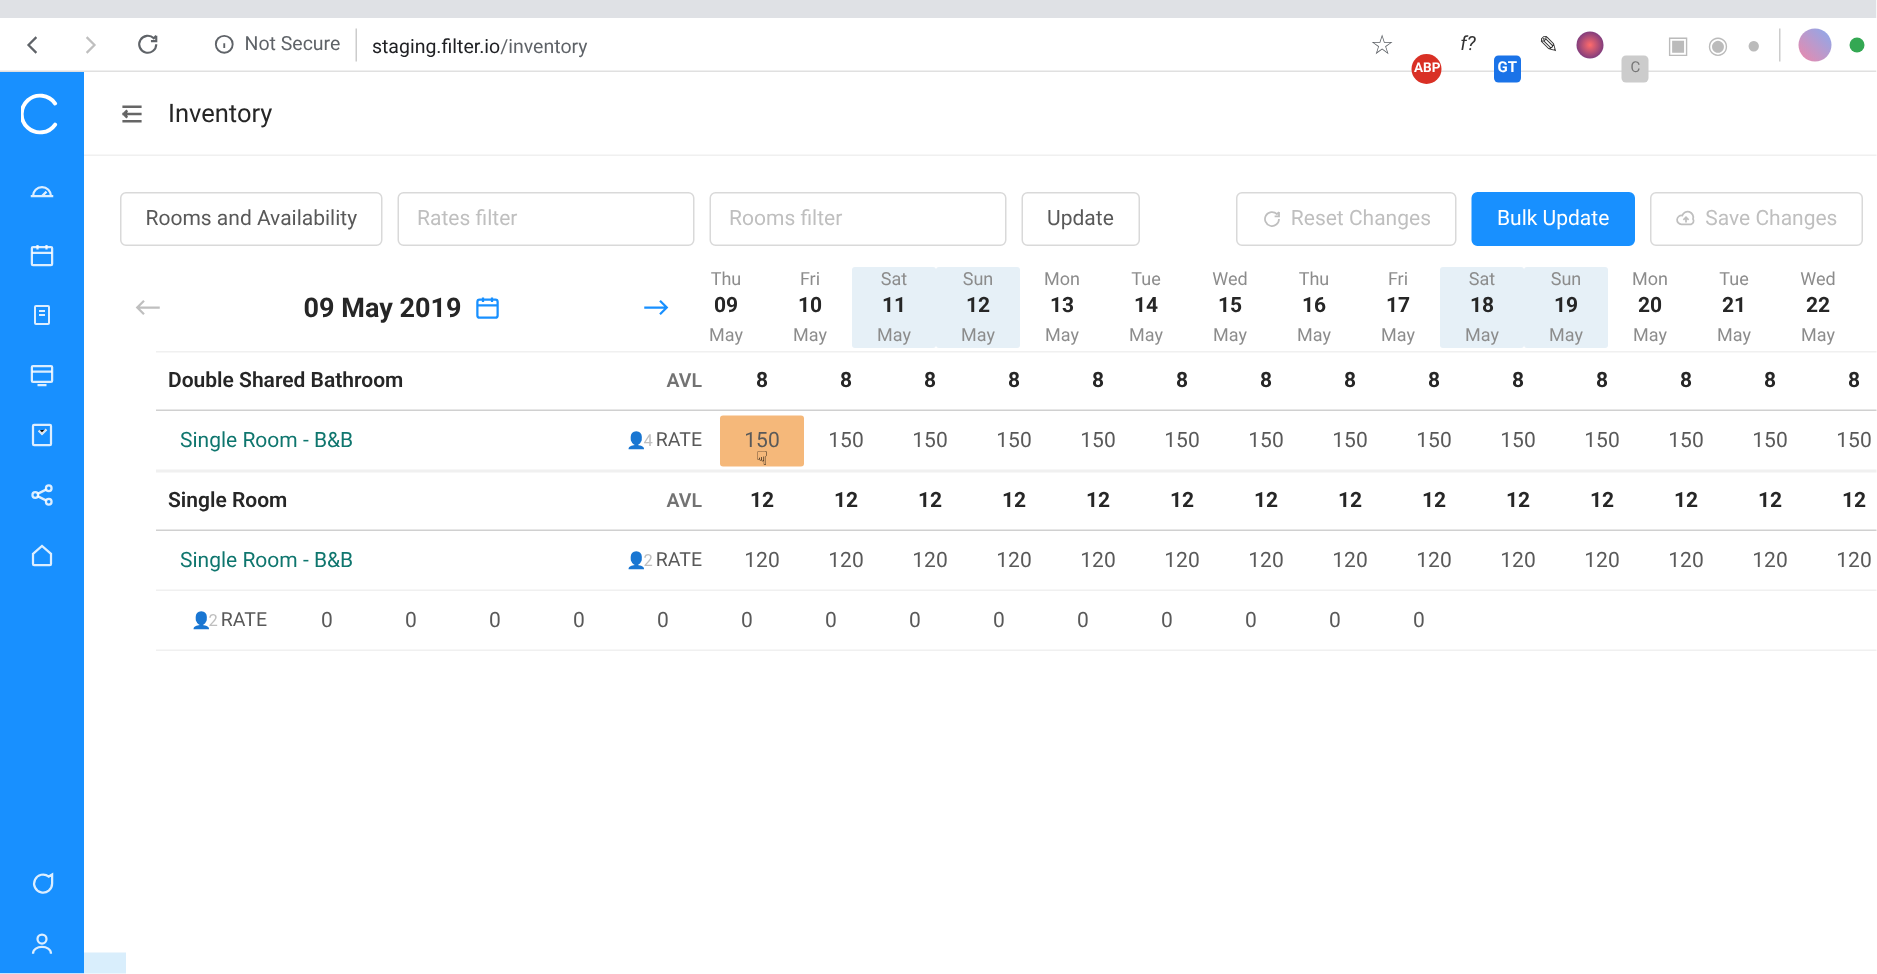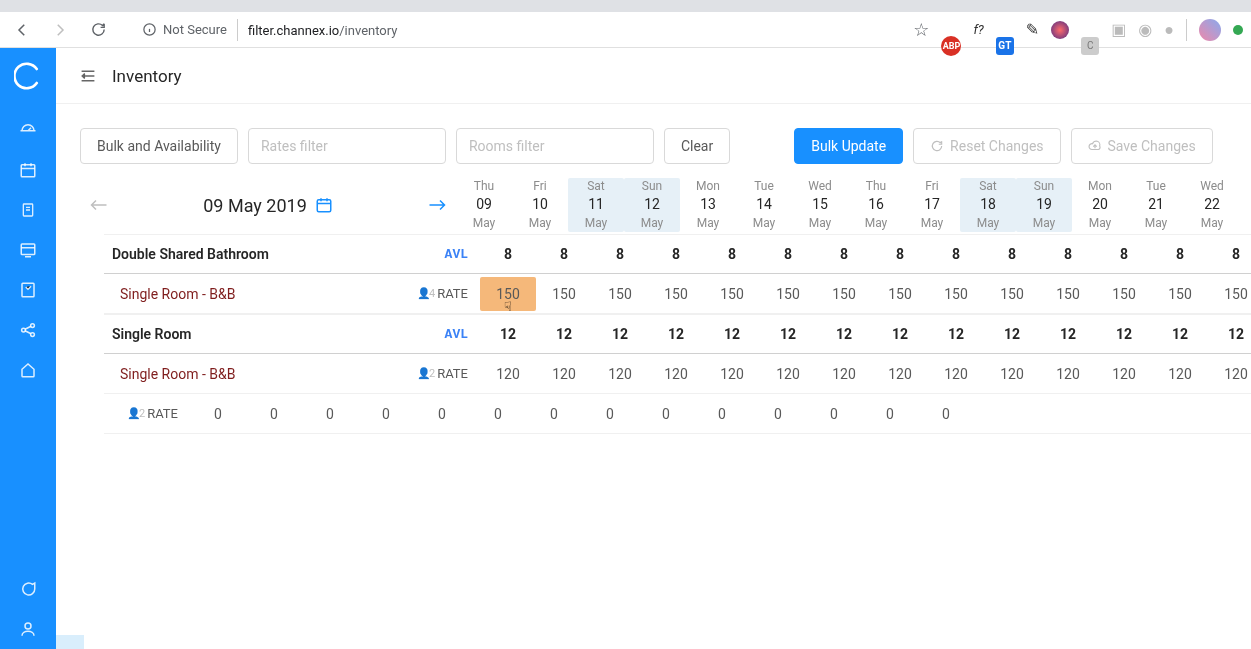--- a/index.html
+++ b/index.html
@@ -51,36 +51,36 @@
 .btn.primary { background:#1890ff; border-color:#1890ff; color:#fff; }
 .btn.disabled { color:#bfbfbf; }
 .input { height:36px; width:198px; border:1px solid #d9d9d9; border-radius:4px; padding:0 12px; font-size:14px; color:#595959; }
 .input::placeholder { color:#bfbfbf; }
 .tool-gap { width:44px; }
 
 
 .date-nav { display:flex; align-items:center; height:58px; }
 .date-arrow { width:38px; color:#bfbfbf; display:flex; justify-content:center; cursor:pointer; }
 .date-arrow.fwd { color:#1890ff; }
-.date-label-wrap { flex:0 0 300px; text-align:left; font-size:18px; font-weight:400; color:#262626; display:flex; align-items:center; justify-content:center; gap:8px; }
+.date-label-wrap { flex:0 0 300px; text-align:left; font-size:18px; font-weight:700; color:#262626; display:flex; align-items:center; justify-content:center; gap:8px; }
 .cal-icn { color:#1890ff; }
 .date-cols { display:flex; }
 .day-head { width:56px; text-align:center; font-size:12px; color:#8c8c8c; line-height:1.4; }
-.day-head .dnum { font-size:14px; font-weight:400; color:#262626; }
+.day-head .dnum { font-size:14px; font-weight:700; color:#262626; }
 .day-head.weekend { background:#e6f0f7; border-radius:2px; }
 
 
 .grid-row { display:flex; align-items:center; height:40px; border-bottom:1px solid #f0f0f0;margin-left:24px; }
 .grid-row.header { border-bottom:1px solid #d0d0d0; border-top:1px solid #f0f0f0; }
-.label-col { width:290px; font-size:14px; color:#7f1d1d; padding-left:8px; display:flex; align-items:center; }
+.label-col { width:290px; font-size:14px; color:#0f766e; padding-left:8px; display:flex; align-items:center; }
 .label-col.bold { font-weight:600; color:#262626; }
 .label-col.sub { padding-left:16px; }
 .occ-icon { color:#bfbfbf; font-size:11px; letter-spacing:-2px; }
 .type-col { width:86px; font-size:13px; color:#595959; text-align:right; padding-right:12px; display:flex; justify-content:flex-end; align-items:center; gap:4px; }
-.type-col.bold { font-weight:600; color:#3b82f6;font-family:Liberation Mono, monospace; }
+.type-col.bold { font-weight:600; color:#737373; }
 .cell { width:56px; text-align:center; font-size:14px; color:#595959; cursor:pointer; }
 .cell.bold { font-weight:700; color:#262626; }
 .cell.highlight { background:#f5b87a; height:34px; line-height:34px; border-radius:2px; position:relative; }
 .cursor-icon { position:absolute; top:50%; left:50%; transform:translate(-4px,-4px); font-size:13px; color:#000; pointer-events:none; }
 
 .notch { position:absolute; bottom:0; left:56px; width:28px; height:14px; background:#d9eefc; }
 
 svg { display:block; }
 </style>
 </head>
@@ -107,21 +107,21 @@
   <div style="width:10px"></div>
   <div class="addr-info">
     <svg width="15" height="15" viewBox="0 0 24 24">
         <circle cx="12" cy="12" r="9" fill="none" stroke="#5f6368" stroke-width="2"></circle>
         <path stroke="#5f6368" stroke-width="2" d="M12 8v0M12 11v5"></path>
       </svg>
     <span>Not Secure</span>
   </div>
   <div class="addr-sep"></div>
   <div>
-    <span class="url-text">filter.channex.io</span><span class="url-text url-path">/inventory</span>
+    <span class="url-text">staging.filter.io</span><span class="url-text url-path">/inventory</span>
   </div>
   <div class="ext-strip">
     <span class="star">☆</span>
     <div class="ext-icon abp">ABP</div>
     <span class="ext-f">f?</span>
     <div class="ext-icon ext-blue">GT</div>
     <span class="ext-note">✎</span>
     <div class="ext-circle"></div>
     <div class="ext-icon ext-grey">C</div>
     <span class="ext-g2">▣</span>
@@ -199,32 +199,32 @@
       <span class="collapse-icon">
           <svg width="16" height="14" viewBox="0 0 20 16">
             <path stroke="#666" stroke-width="2" d="M2 2h16M2 8h16M2 14h16M6 5l-3 3 3 3"></path>
           </svg>
         </span>
       <span class="page-title">Inventory</span>
     </div>
 
     <div class="content">
       <div class="toolbar">
-        <button class="btn">Bulk and Availability</button>
+        <button class="btn">Rooms and Availability</button>
         <input class="input" placeholder="Rates filter" style="">
         <input class="input" placeholder="Rooms filter" style="">
-        <button class="btn">Clear</button>
+        <button class="btn">Update</button>
         <div class="tool-gap"></div>
-        <button class="btn primary">Bulk Update</button>
         <button class="btn disabled">
           <svg width="14" height="14" viewBox="0 0 24 24">
               <path fill="none" stroke="#bfbfbf" stroke-width="2" d="M20 12a8 8 0 1 1-2.3-5.6L20 4M20 4v5h-5"></path>
             </svg>
           <span>Reset Changes</span>
         </button>
+        <button class="btn primary">Bulk Update</button>
         <button class="btn disabled">
           <svg width="14" height="14" viewBox="0 0 24 24">
               <path fill="none" stroke="#bfbfbf" stroke-width="2" d="M7 18a5 5 0 1 1 .8-9.9A6 6 0 0 1 20 12a4 4 0 0 1-2 6H7zM12 16v-5m-3 2l3-3 3 3"></path>
             </svg>
           <span>Save Changes</span>
         </button>
       </div>
 
       <div class="date-nav">
         <div class="date-arrow">

